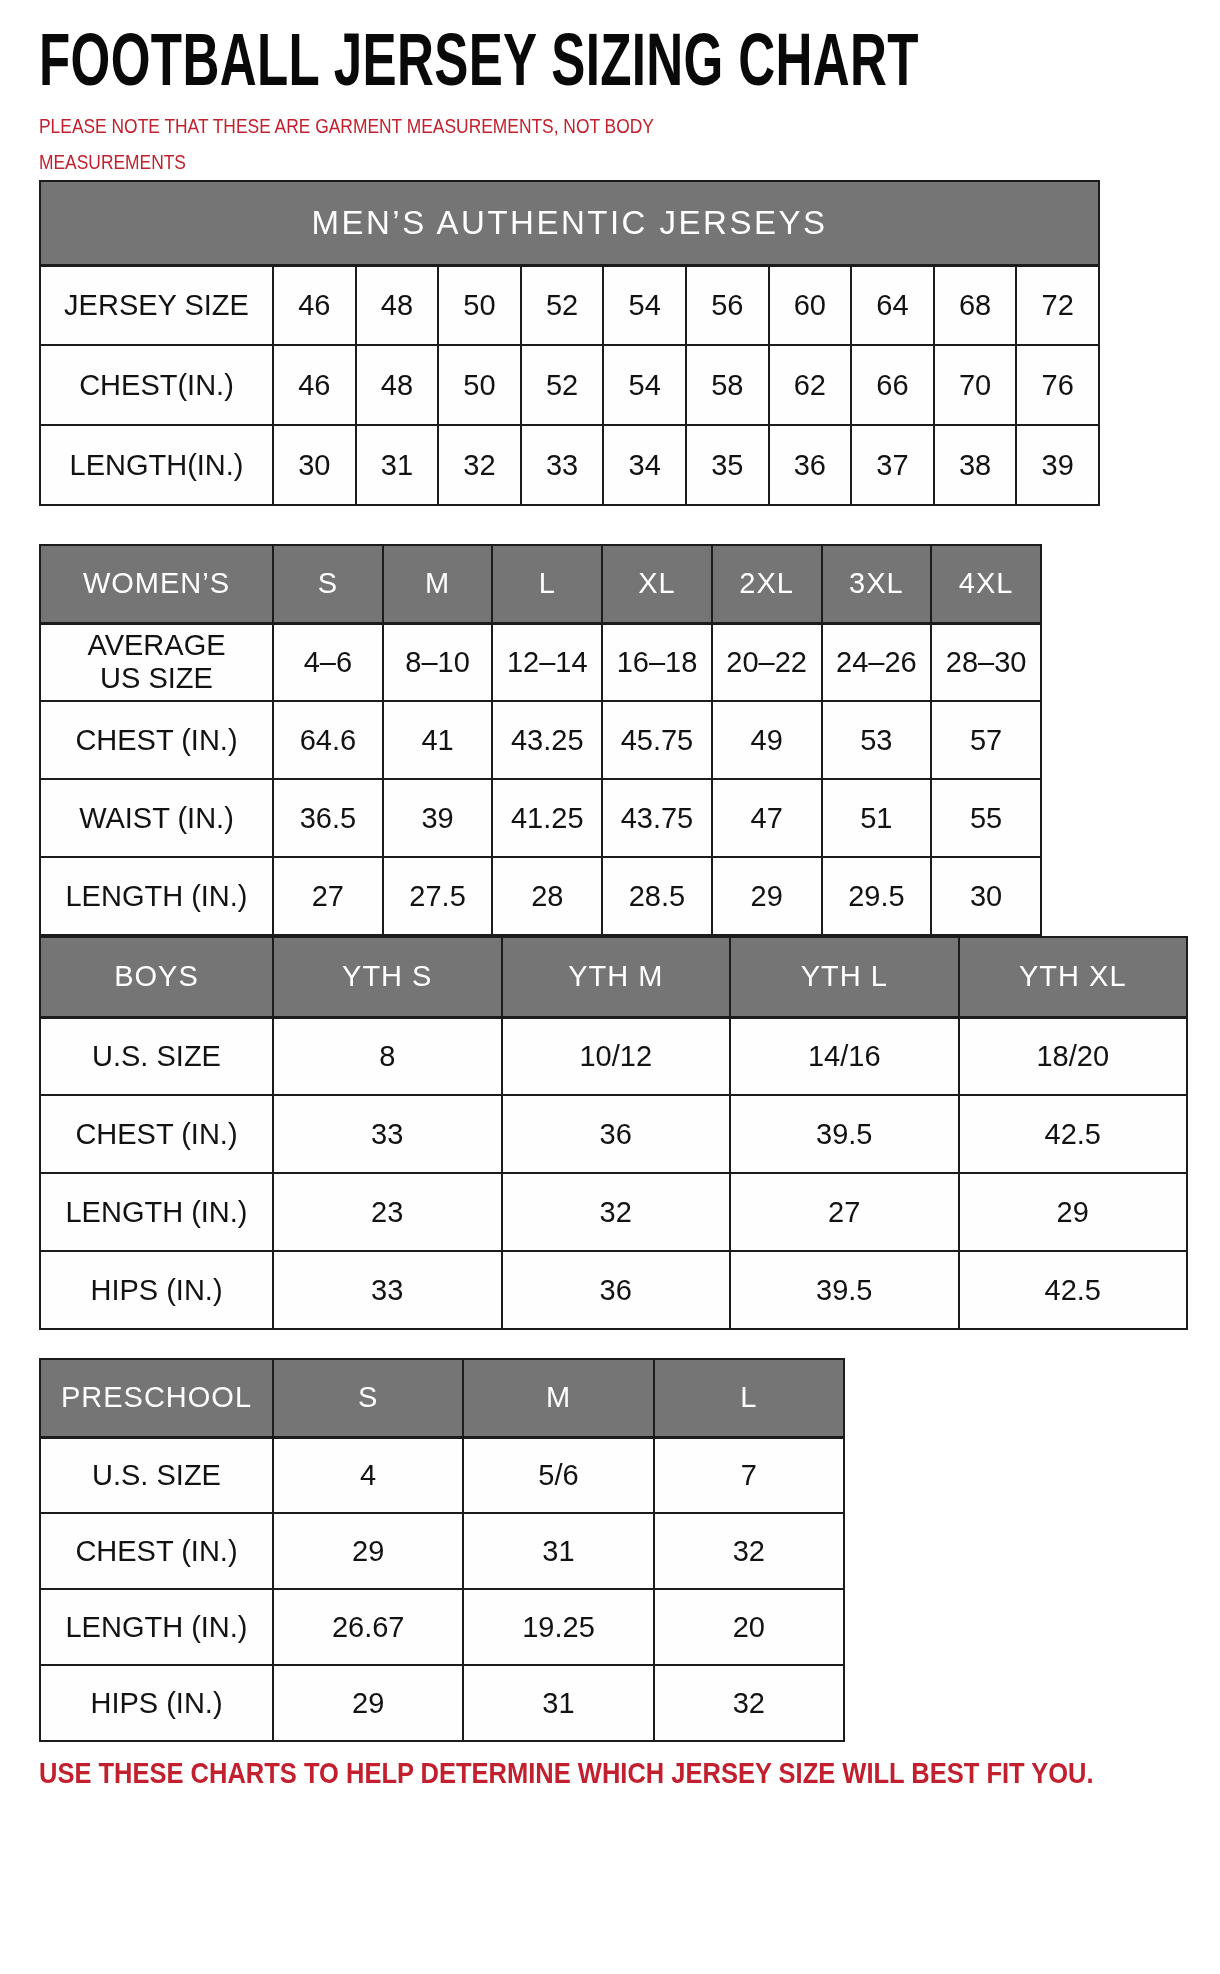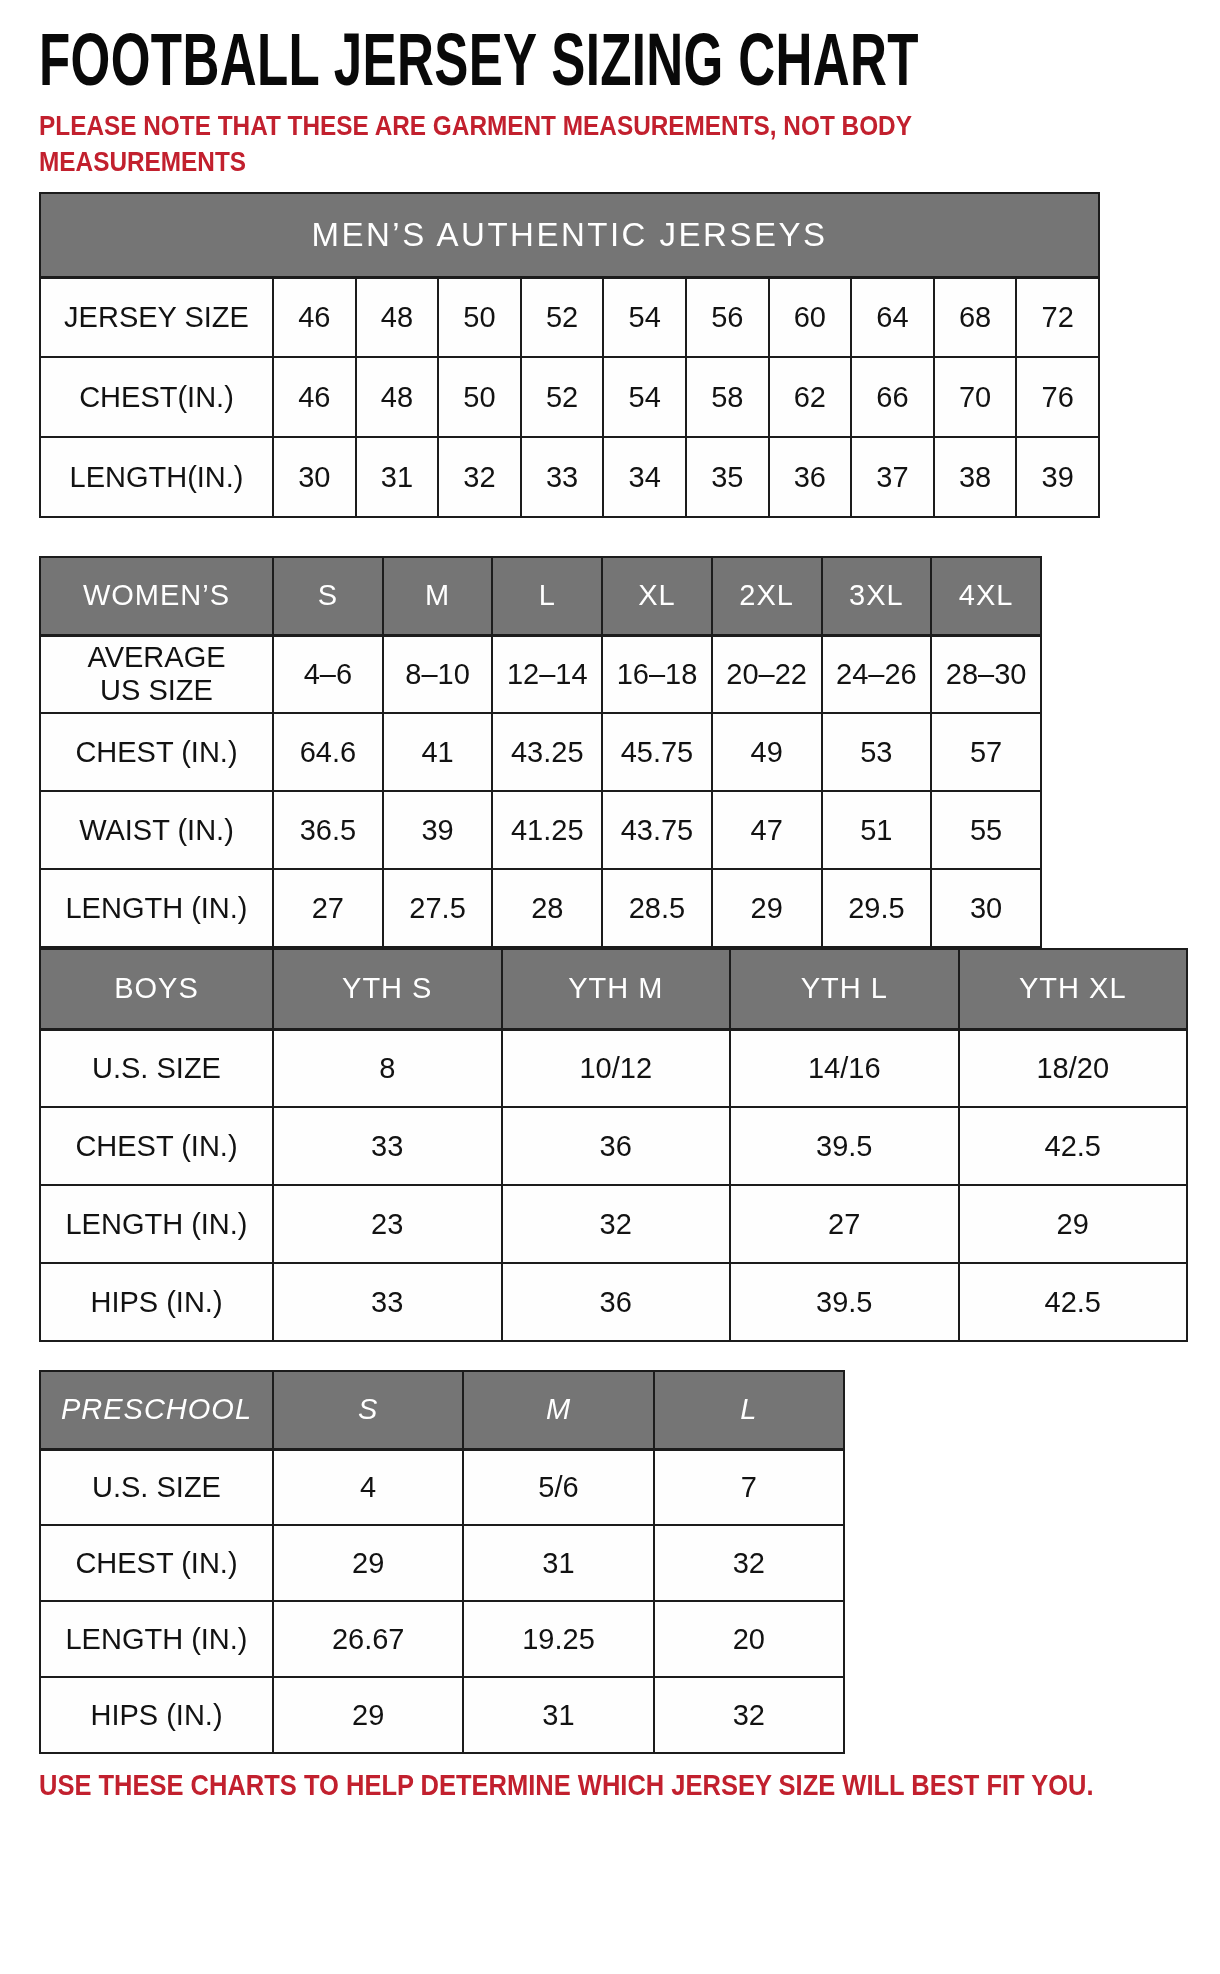--- a/index.html
+++ b/index.html
@@ -22,21 +22,21 @@
     margin:0;height:72px;line-height:72px;white-space:nowrap;
   }
   .title-condensed{
     display:inline-block;
     font-size:70px;font-weight:bold;color:#090909;
     transform:scale(0.73,1.06);transform-origin:0 60%;
     white-space:nowrap;letter-spacing:0.5px;
   }
   .note{
     margin:12px 0 0 0;color:var(--red);
-    font-weight:bold;font-size:28px;line-height:36px;
+    font-weight:normal;font-size:20px;line-height:36px;
   }
   .note-line{
     display:block;white-space:nowrap;
     transform:scaleX(0.87);transform-origin:0 50%;
   }
   table.size-table{
     border-collapse:collapse;table-layout:fixed;
     background:#fefefe;
   }
   table.size-table th,table.size-table td{
@@ -50,31 +50,31 @@
   tr.banner-row td{
     background:var(--gray);color:#fff;
     font-size:33px;letter-spacing:2.5px;
     height:84px;border-bottom-width:3px;
   }
   tr.header-row th{height:78px;}
   tr.header-row.gray th{
     background:var(--gray);color:#ffffff;
     letter-spacing:1px;border-bottom-width:3px;
   }
-  #table-mens{width:1061px;margin-top:12px;border-radius:26px;}
+  #table-mens{width:1061px;border-radius:26px;}
   #table-mens td,#table-mens th{height:80px;}
   #table-mens tr.banner-row td{height:84px;}
   #table-womens{width:1003px;margin-top:38px;border-radius:7px;}
   #table-womens td,#table-womens th{height:78px;}
   #table-boys{width:1149px;}
   #table-boys td,#table-boys th{height:78px;}
   #table-boys tr.header-row th{height:80px;}
   #table-preschool{width:806px;margin-top:28px;}
   #table-preschool td,#table-preschool th{height:76px;}
-  #table-preschool tr.header-row th{height:78px;font-style:italic;}
+  #table-preschool tr.header-row th{height:78px;}
   .footer-note{
     margin:14px 0 0 0;color:var(--red);
     font-weight:bold;font-size:30px;line-height:34px;
   }
   .footer-line{
     display:inline-block;white-space:nowrap;
     transform:scaleX(0.85);transform-origin:0 50%;
   }
 </style>
 </head>

